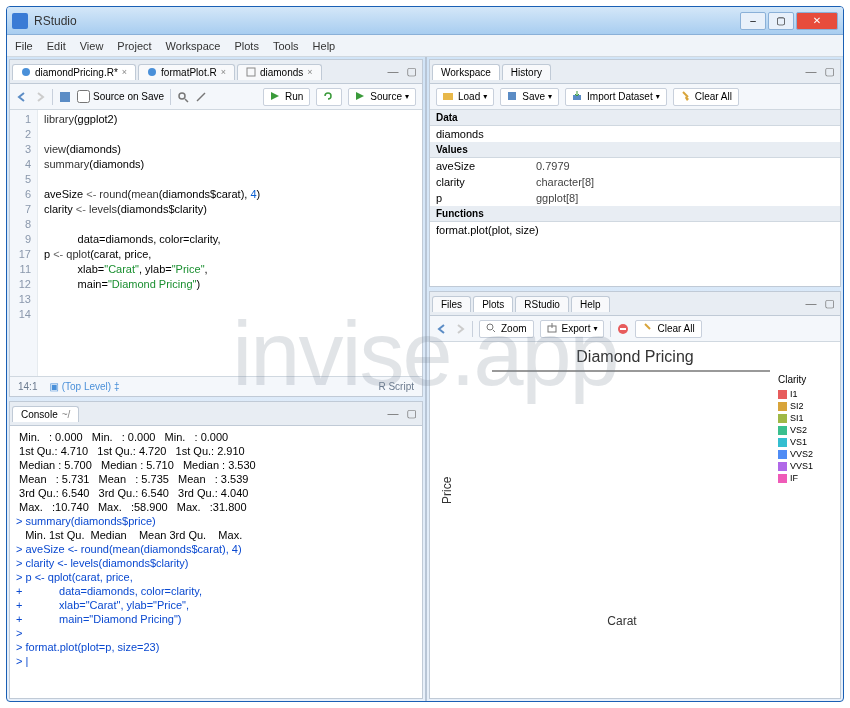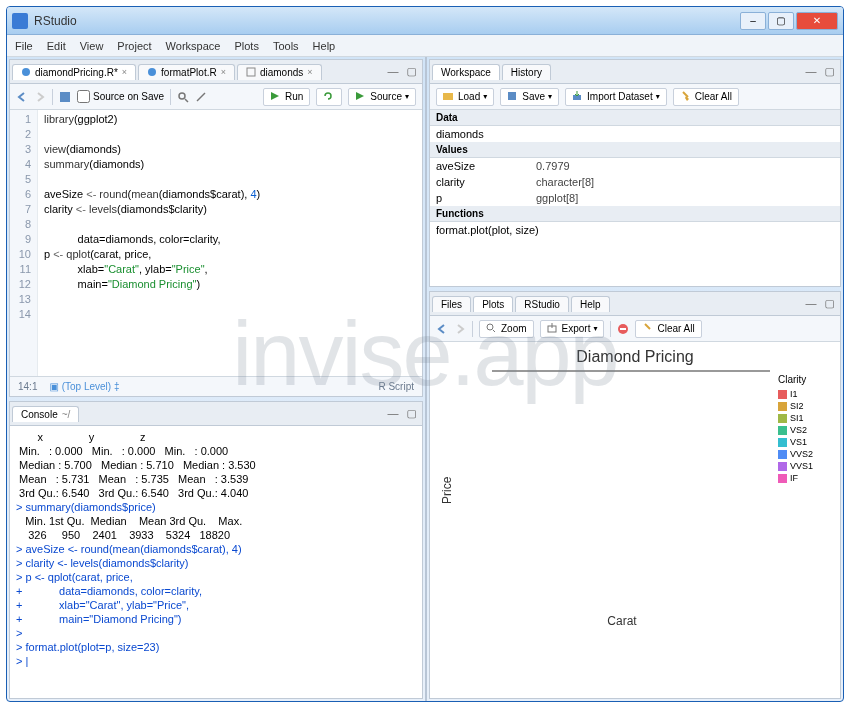--- a/index.html
+++ b/index.html
@@ -181,21 +181,21 @@
           <div class="gutter">
             <div>1</div>
               <div>2</div>
               <div>3</div>
               <div>4</div>
               <div>5</div>
               <div>6</div>
               <div>7</div>
               <div>8</div>
               <div>9</div>
-              <div>10</div>
+              <div>17</div>
               <div>11</div>
               <div>12</div>
               <div>13</div>
               <div>14</div>
           </div>
           <div class="code" id="code-body">
               <div><span class="fn">library</span>(ggplot2)</div>
               <div>&nbsp;</div>
               <div><span class="fn">view</span>(diamonds)</div>
               <div><span class="fn">summary</span>(diamonds)</div>
@@ -223,28 +223,28 @@
           <div class="tab active">
             <span>Console</span>
             <span style="color:#888;">~/</span>
           </div>
           <div class="tabs-ctrl">
             <span>—</span>
             <span>▢</span>
           </div>
         </div>
         <div class="console" id="console-body">
-            <div class="cblk">       x               y               z        </div>
             <div class="cblk"> Min.   : 0.000   Min.   : 0.000   Min.   : 0.000</div>
+            <div class="cblk"> 1st Qu.: 4.710   1st Qu.: 4.720   1st Qu.: 2.910</div>
             <div class="cblk"> Median : 5.700   Median : 5.710   Median : 3.530</div>
             <div class="cblk"> Mean   : 5.731   Mean   : 5.735   Mean   : 3.539</div>
             <div class="cblk"> 3rd Qu.: 6.540   3rd Qu.: 6.540   3rd Qu.: 4.040</div>
+            <div class="cblk"> Max.   :10.740   Max.   :58.900   Max.   :31.800</div>
             <div class="cblue">&gt; summary(diamonds$price)</div>
             <div class="cblk">   Min. 1st Qu.  Median    Mean 3rd Qu.    Max.</div>
-            <div class="cblk">    326     950    2401    3933    5324   18820</div>
             <div class="cblue">&gt; aveSize &lt;- round(mean(diamonds$carat), 4)</div>
             <div class="cblue">&gt; clarity &lt;- levels(diamonds$clarity)</div>
             <div class="cblue">&gt; p &lt;- qplot(carat, price,</div>
             <div class="cblue">+            data=diamonds, color=clarity,</div>
             <div class="cblue">+            xlab="Carat", ylab="Price",</div>
             <div class="cblue">+            main="Diamond Pricing")</div>
             <div class="cblue">&gt; </div>
             <div class="cblue">&gt; format.plot(plot=p, size=23)</div>
             <div class="cblue">&gt; |</div>
           </div>

